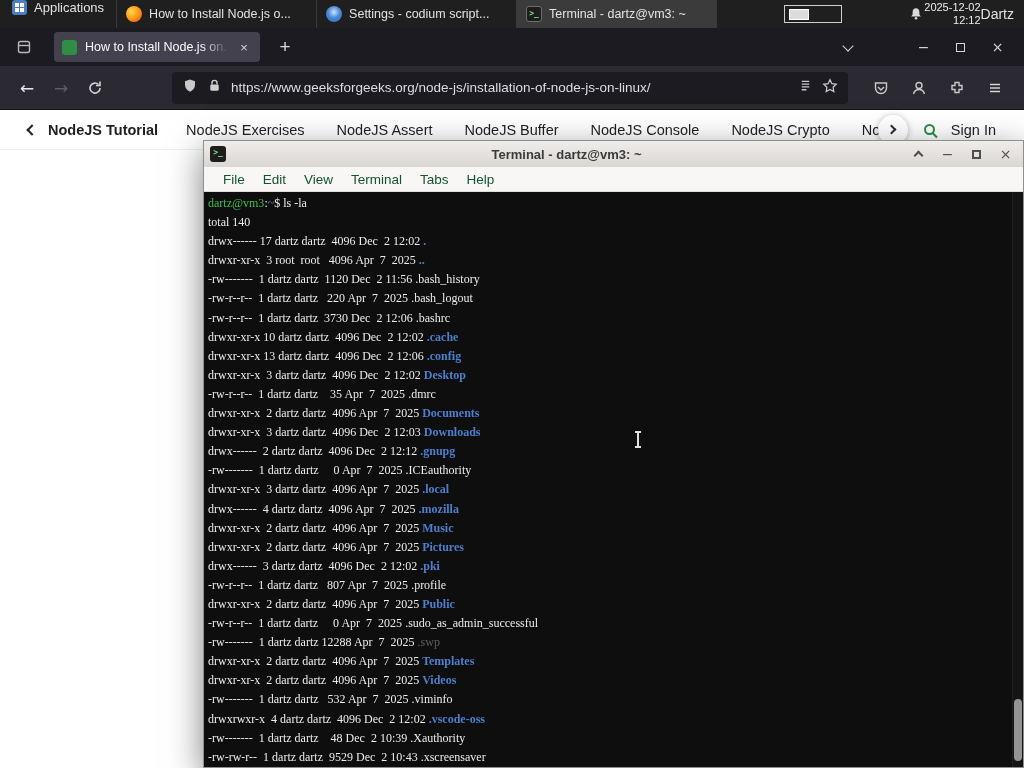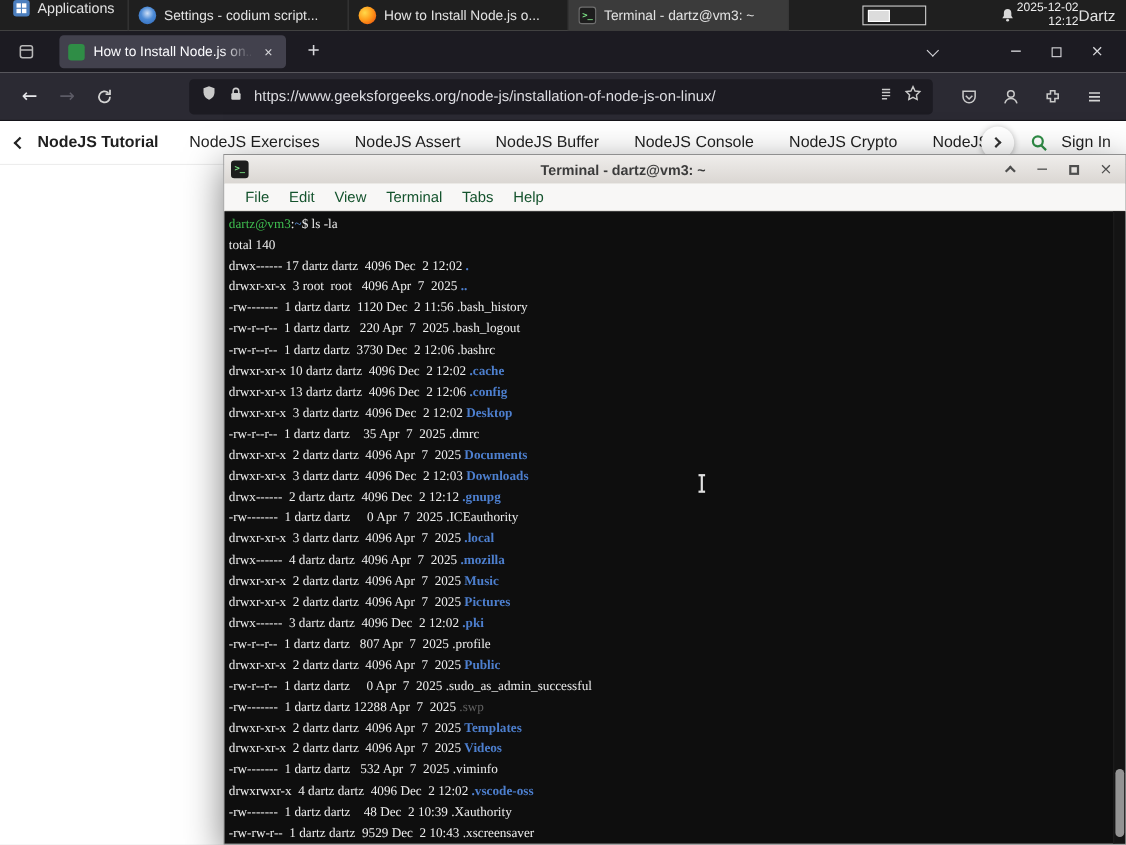--- a/index.html
+++ b/index.html
@@ -49,21 +49,21 @@
   
   .navbar{position:absolute;top:66px;left:0;width:100%;height:44px;background:#2b2a33;display:flex;align-items:center;padding:0 10px;z-index:40;border-bottom:1px solid #15141a}
   .nav-icon{width:34px;height:34px;display:flex;align-items:center;justify-content:center;color:#e6e6ea;font-size:17px;font-family:"DejaVu Sans",sans-serif}
   .nav-icon.disabled{color:#5c5b66}
   .urlbar{height:32px;flex:1;margin:0 14px 0 60px;background:#1c1b22;border-radius:4px;display:flex;align-items:center;padding:0 10px;gap:9px;min-width:0}
   .url-text{color:#dddde2;font-size:13.5px;white-space:nowrap;overflow:hidden;flex:1}
   .toolbar-right{display:flex}
   .toolbar-right .nav-icon{width:38px}
 
   
-  .sitenav{position:absolute;top:110px;left:0;width:100%;height:40px;background:#fff;display:flex;align-items:center;padding:0 14px;z-index:5;color:#1f1f1f;border-bottom:1px solid #ededed}
+  .sitenav{position:absolute;top:110px;left:0;width:100%;height:40px;background:#fff;display:flex;align-items:center;padding:0 28px;z-index:5;color:#1f1f1f;border-bottom:1px solid #ededed}
   .chev-left-dark{width:8px;height:8px;border-left:2.4px solid #222;border-bottom:2.4px solid #222;transform:rotate(45deg);margin-right:12px;flex:0 0 auto}
   .back-label{font-weight:700;font-size:14.5px;margin-right:28px;white-space:nowrap}
   .sitenav-items{display:flex;gap:32px;overflow:hidden;white-space:nowrap;flex:1;font-size:14.5px}
   .sitenav-right{display:flex;align-items:center;gap:16px;margin-left:-22px;flex:0 0 auto}
   .circle-btn{width:30px;height:30px;border-radius:50%;background:#fff;box-shadow:0 1px 6px rgba(0,0,0,.3);display:flex;align-items:center;justify-content:center}
   .chev-right-dark{width:7px;height:7px;border-right:2.2px solid #333;border-top:2.2px solid #333;transform:rotate(45deg);margin-left:-2px}
   .mag{width:11px;height:11px;border:2px solid #2f8d46;border-radius:50%;position:relative;display:inline-block}
   .mag::after{content:"";position:absolute;width:7px;height:2px;background:#2f8d46;transform:rotate(45deg);right:-5px;bottom:-3px}
   .signin{font-size:14.5px;color:#1f1f1f}
   .pagecontent{position:absolute;top:150px;left:0;right:0;bottom:0;background:#fff;z-index:4}
@@ -97,26 +97,26 @@
 </head>
 <body>
 
 <div class="top-panel">
   <div class="apps-btn">
     <span class="app-icon"></span>
     <span>Applications</span>
   </div>
   <div class="taskbar">
       <div class="task-btn">
+        <span class="tb-ic icon-firefox"></span>
+        <span class="label">How to Install Node.js o...</span>
+      </div>
+      <div class="task-btn">
         <span class="tb-ic icon-settings"></span>
         <span class="label">Settings - codium script...</span>
-      </div>
-      <div class="task-btn">
-        <span class="tb-ic icon-firefox"></span>
-        <span class="label">How to Install Node.js o...</span>
       </div>
       <div class="task-btn active">
         <span class="tb-ic icon-terminal"></span>
         <span class="label">Terminal - dartz@vm3: ~</span>
       </div>
     </div>
   <div class="panel-right">
     <span class="pager">
         <span class="pager-win"></span>
       </span>

